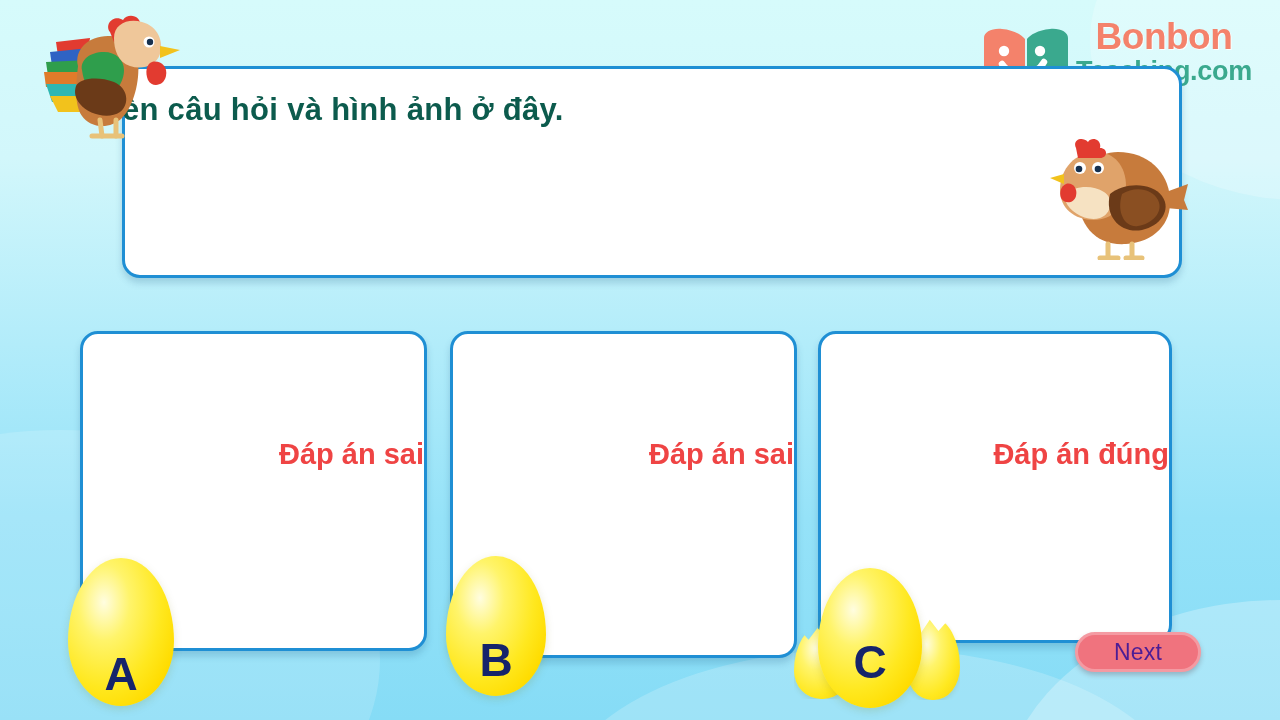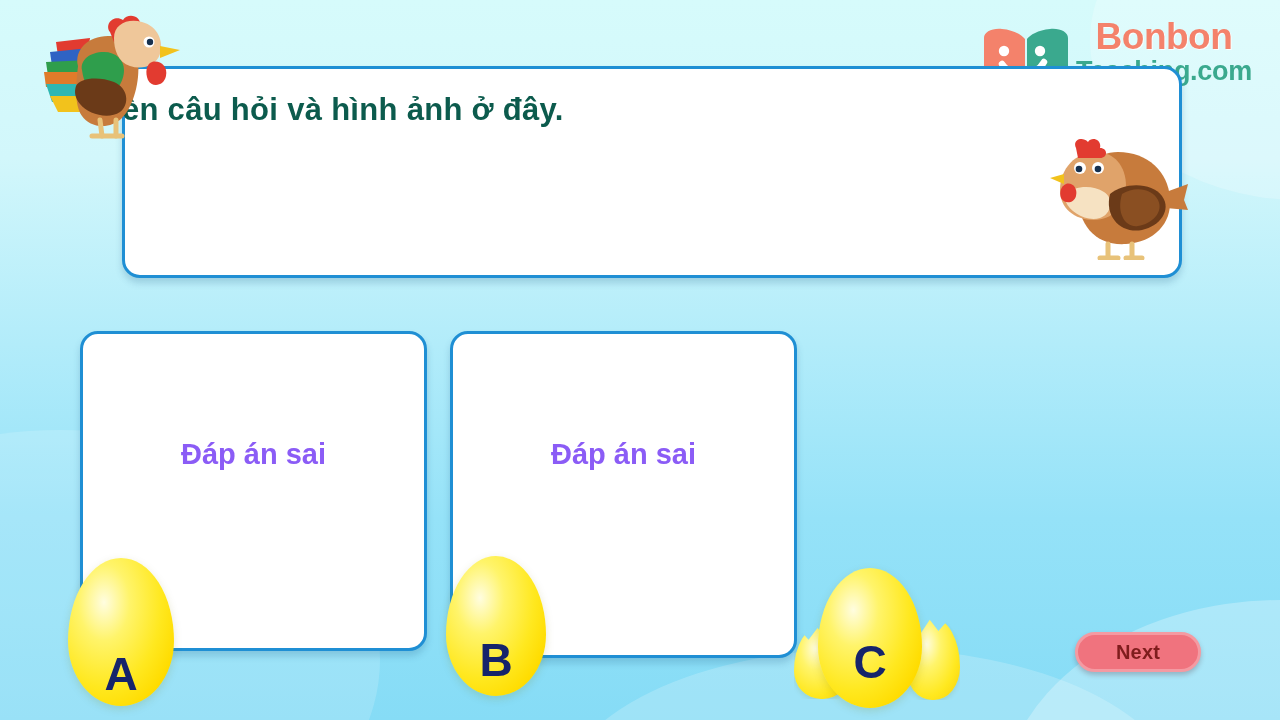--- a/index.html
+++ b/index.html
@@ -58,24 +58,24 @@
     box-shadow: 0 5px 7px rgba(30,90,130,0.22);
   }
   #answer-card-a { left: 80px;  width: 347px; height: 320px; }
   #answer-card-b { left: 450px; width: 347px; height: 327px; }
   #answer-card-c { left: 818px; width: 354px; height: 312px; }
 
   .answer-text {
     position: absolute;
     left: 0; right: 0;
     top: 104px;
-    text-align: center;
+    text-align: right;
     font-size: 29px;
     font-weight: bold;
-    color: #8b5cf6;
+    color: #ef4444;
     white-space: nowrap;
   }
 
   
   .egg {
     position: absolute;
     border-radius: 50% 50% 50% 50% / 56% 56% 44% 44%;
     background: radial-gradient(ellipse at 34% 30%, #fffde0 0%, #fff46a 26%, #ffe81f 58%, #ffdc00 78%, #f5c800 100%);
     box-shadow: 0 3px 8px rgba(120,120,0,0.18);
     display: flex; align-items: center; justify-content: center;
@@ -116,21 +116,21 @@
     position: absolute;
     left: 1075px; top: 632px;
     width: 126px; height: 40px;
     background: #f0737e;
     border: 3px solid #f49aa2;
     border-radius: 22px;
     box-shadow: 0 3px 5px rgba(80,30,40,0.25);
     display: flex; align-items: center; justify-content: center;
   }
   #next-button .label {
-    font-size: 20px; font-weight: bold; color: #7f1d1d;
+    font-size: 23px; font-weight: normal; color: #4c1d95;
     letter-spacing: 0.2px;
   }
 
   
   #logo { position: absolute; left: 978px; top: 14px; width: 274px; height: 116px; text-align: center; }
   #logo-book { position: absolute; left: 0; top: 10px; width: 96px; height: 72px; }
   #logo-wordmark { position: absolute; left: 98px; top: 4px; }
   #logo-bonbon {
     font-size: 37px; font-weight: bold; color: #f4826b;
     line-height: 1; letter-spacing: -0.5px;
@@ -220,20 +220,23 @@
     <path d="M60 106 L60 118 M84 106 L84 118" stroke="#e8c279" stroke-width="5" stroke-linecap="round"></path>
     <path d="M52 120 L70 120 M78 120 L94 120" stroke="#e8c279" stroke-width="5" stroke-linecap="round"></path>
   </svg>
 
   <div class="answer-card" id="answer-card-a">
     <div class="answer-text">Đáp án sai</div>
   </div>
   <div class="answer-card" id="answer-card-b">
     <div class="answer-text">Đáp án sai</div>
   </div>
+  <div class="answer-card" id="answer-card-c">
+    <div class="answer-text">Đáp án đúng</div>
+  </div>
 
   <div class="shell" id="shell-left"></div>
   <div class="shell" id="shell-right"></div>
 
   <div class="egg" id="egg-a">
     <span class="egg-letter">A</span>
   </div>
   <div class="egg" id="egg-b">
     <span class="egg-letter">B</span>
   </div>

